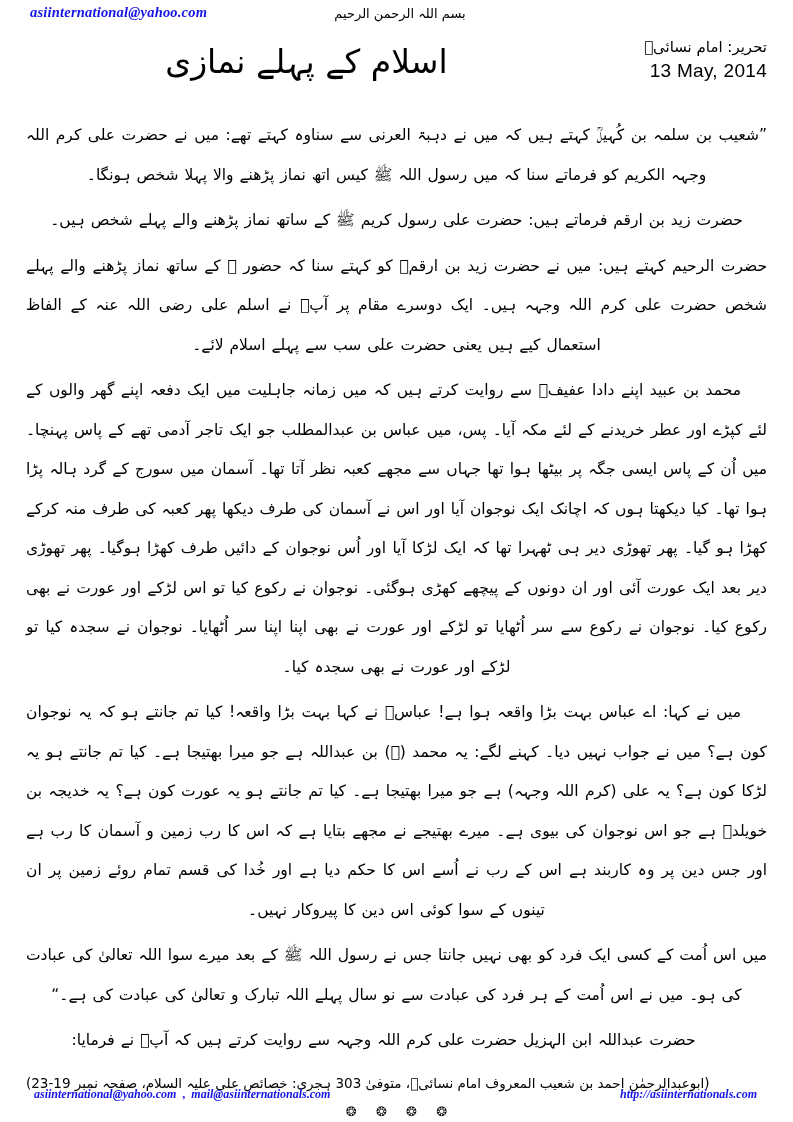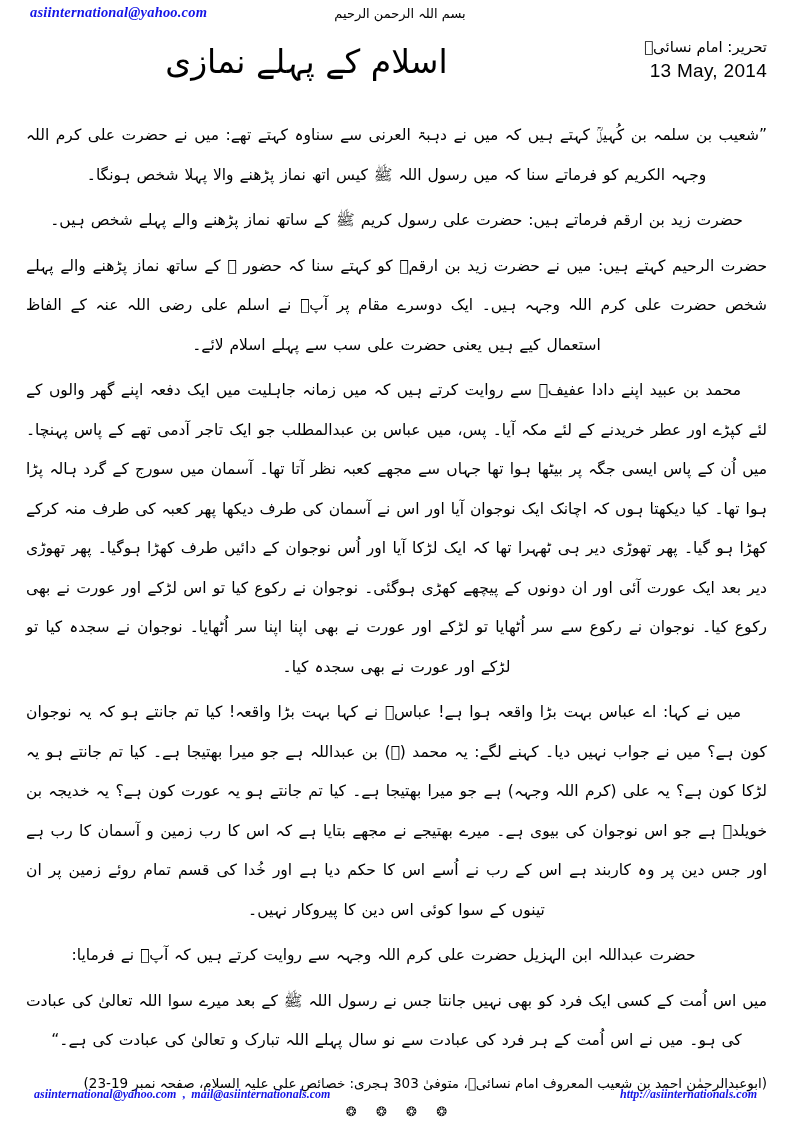--- a/index.html
+++ b/index.html
@@ -111,21 +111,21 @@
   .para.indent {
     text-indent: 26px;
   }
   .para.centered-last {
     text-align-last: center;
   }
 
   
   .citation {
     direction: rtl;
-    text-align: right;
+    text-align: left;
     font-family: "DejaVu Sans", sans-serif;
     font-size: 13.5px;
     line-height: 1.9;
     color: #000;
     padding: 4px 26px 0 26px;
   }
 
   
   .ornament {
     text-align: center;
@@ -199,22 +199,22 @@
     </div>
     <div class="main-title">اسلام کے پہلے نمازی</div>
   </div>
 
   <div class="body-wrap">
     <p class="para centered-last">”شعیب بن سلمہ بن کُہیلؒ کہتے ہیں کہ میں نے دہبۃ العرنی سے سناوہ کہتے تھے: میں نے حضرت علی کرم اللہ وجہہ الکریم کو فرماتے سنا کہ میں رسول اللہ ﷺ کیس اتھ نماز پڑھنے والا پہلا شخص ہونگا۔</p>
     <p class="para centered-last">حضرت زید بن ارقم فرماتے ہیں: حضرت علی رسول کریم ﷺ کے ساتھ نماز پڑھنے والے پہلے شخص ہیں۔</p>
     <p class="para centered-last">حضرت الرحیم کہتے ہیں: میں نے حضرت زید بن ارقمؓ کو کہتے سنا کہ حضور ﷺ کے ساتھ نماز پڑھنے والے پہلے شخص حضرت علی کرم اللہ وجہہ ہیں۔ ایک دوسرے مقام پر آپؒ نے اسلم علی رضی اللہ عنہ کے الفاظ استعمال کیے ہیں یعنی حضرت علی سب سے پہلے اسلام لائے۔</p>
     <p class="para indent centered-last">محمد بن عبید اپنے دادا عفیفؒ سے روایت کرتے ہیں کہ میں زمانہ جاہلیت میں ایک دفعہ اپنے گھر والوں کے لئے کپڑے اور عطر خریدنے کے لئے مکہ آیا۔ پس، میں عباس بن عبدالمطلب جو ایک تاجر آدمی تھے کے پاس پہنچا۔ میں اُن کے پاس ایسی جگہ پر بیٹھا ہوا تھا جہاں سے مجھے کعبہ نظر آتا تھا۔ آسمان میں سورج کے گرد ہالہ پڑا ہوا تھا۔ کیا دیکھتا ہوں کہ اچانک ایک نوجوان آیا اور اس نے آسمان کی طرف دیکھا پھر کعبہ کی طرف منہ کرکے کھڑا ہو گیا۔ پھر تھوڑی دیر ہی ٹھہرا تھا کہ ایک لڑکا آیا اور اُس نوجوان کے دائیں طرف کھڑا ہوگیا۔ پھر تھوڑی دیر بعد ایک عورت آئی اور ان دونوں کے پیچھے کھڑی ہوگئی۔ نوجوان نے رکوع کیا تو اس لڑکے اور عورت نے بھی رکوع کیا۔ نوجوان نے رکوع سے سر اُٹھایا تو لڑکے اور عورت نے بھی اپنا اپنا سر اُٹھایا۔ نوجوان نے سجدہ کیا تو لڑکے اور عورت نے بھی سجدہ کیا۔</p>
     <p class="para indent centered-last">میں نے کہا: اے عباس بہت بڑا واقعہ ہوا ہے! عباسؓ نے کہا بہت بڑا واقعہ! کیا تم جانتے ہو کہ یہ نوجوان کون ہے؟ میں نے جواب نہیں دیا۔ کہنے لگے: یہ محمد (ﷺ) بن عبداللہ ہے جو میرا بھتیجا ہے۔ کیا تم جانتے ہو یہ لڑکا کون ہے؟ یہ علی (کرم اللہ وجہہ) ہے جو میرا بھتیجا ہے۔ کیا تم جانتے ہو یہ عورت کون ہے؟ یہ خدیجہ بن خویلدؓ ہے جو اس نوجوان کی بیوی ہے۔ میرے بھتیجے نے مجھے بتایا ہے کہ اس کا رب زمین و آسمان کا رب ہے اور جس دین پر وہ کاربند ہے اس کے رب نے اُسے اس کا حکم دیا ہے اور خُدا کی قسم تمام روئے زمین پر ان تینوں کے سوا کوئی اس دین کا پیروکار نہیں۔</p>
+    <p class="para centered-last">میں اس اُمت کے کسی ایک فرد کو بھی نہیں جانتا جس نے رسول اللہ ﷺ کے بعد میرے سوا اللہ تعالیٰ کی عبادت کی ہو۔ میں نے اس اُمت کے ہر فرد کی عبادت سے نو سال پہلے اللہ تبارک و تعالیٰ کی عبادت کی ہے۔“</p>
     <p class="para indent centered-last">حضرت عبداللہ ابن الہزیل حضرت علی کرم اللہ وجہہ سے روایت کرتے ہیں کہ آپؒ نے فرمایا:</p>
-    <p class="para centered-last">میں اس اُمت کے کسی ایک فرد کو بھی نہیں جانتا جس نے رسول اللہ ﷺ کے بعد میرے سوا اللہ تعالیٰ کی عبادت کی ہو۔ میں نے اس اُمت کے ہر فرد کی عبادت سے نو سال پہلے اللہ تبارک و تعالیٰ کی عبادت کی ہے۔“</p>
   </div>
 
   <div class="citation">(ابوعبدالرحمٰن احمد بن شعیب المعروف امام نسائیؒ، متوفیٰ 303 ہجری: خصائص علی علیہ السلام، صفحہ نمبر 19-23)</div>
 
   <div class="ornament">❂ ❂ ❂ ❂</div>
 
   <div class="org-name">انجمن سرفروشان اسلام، انٹرنیشنل</div>
 
   <div class="contact-bar">
     <div class="contact-left">

